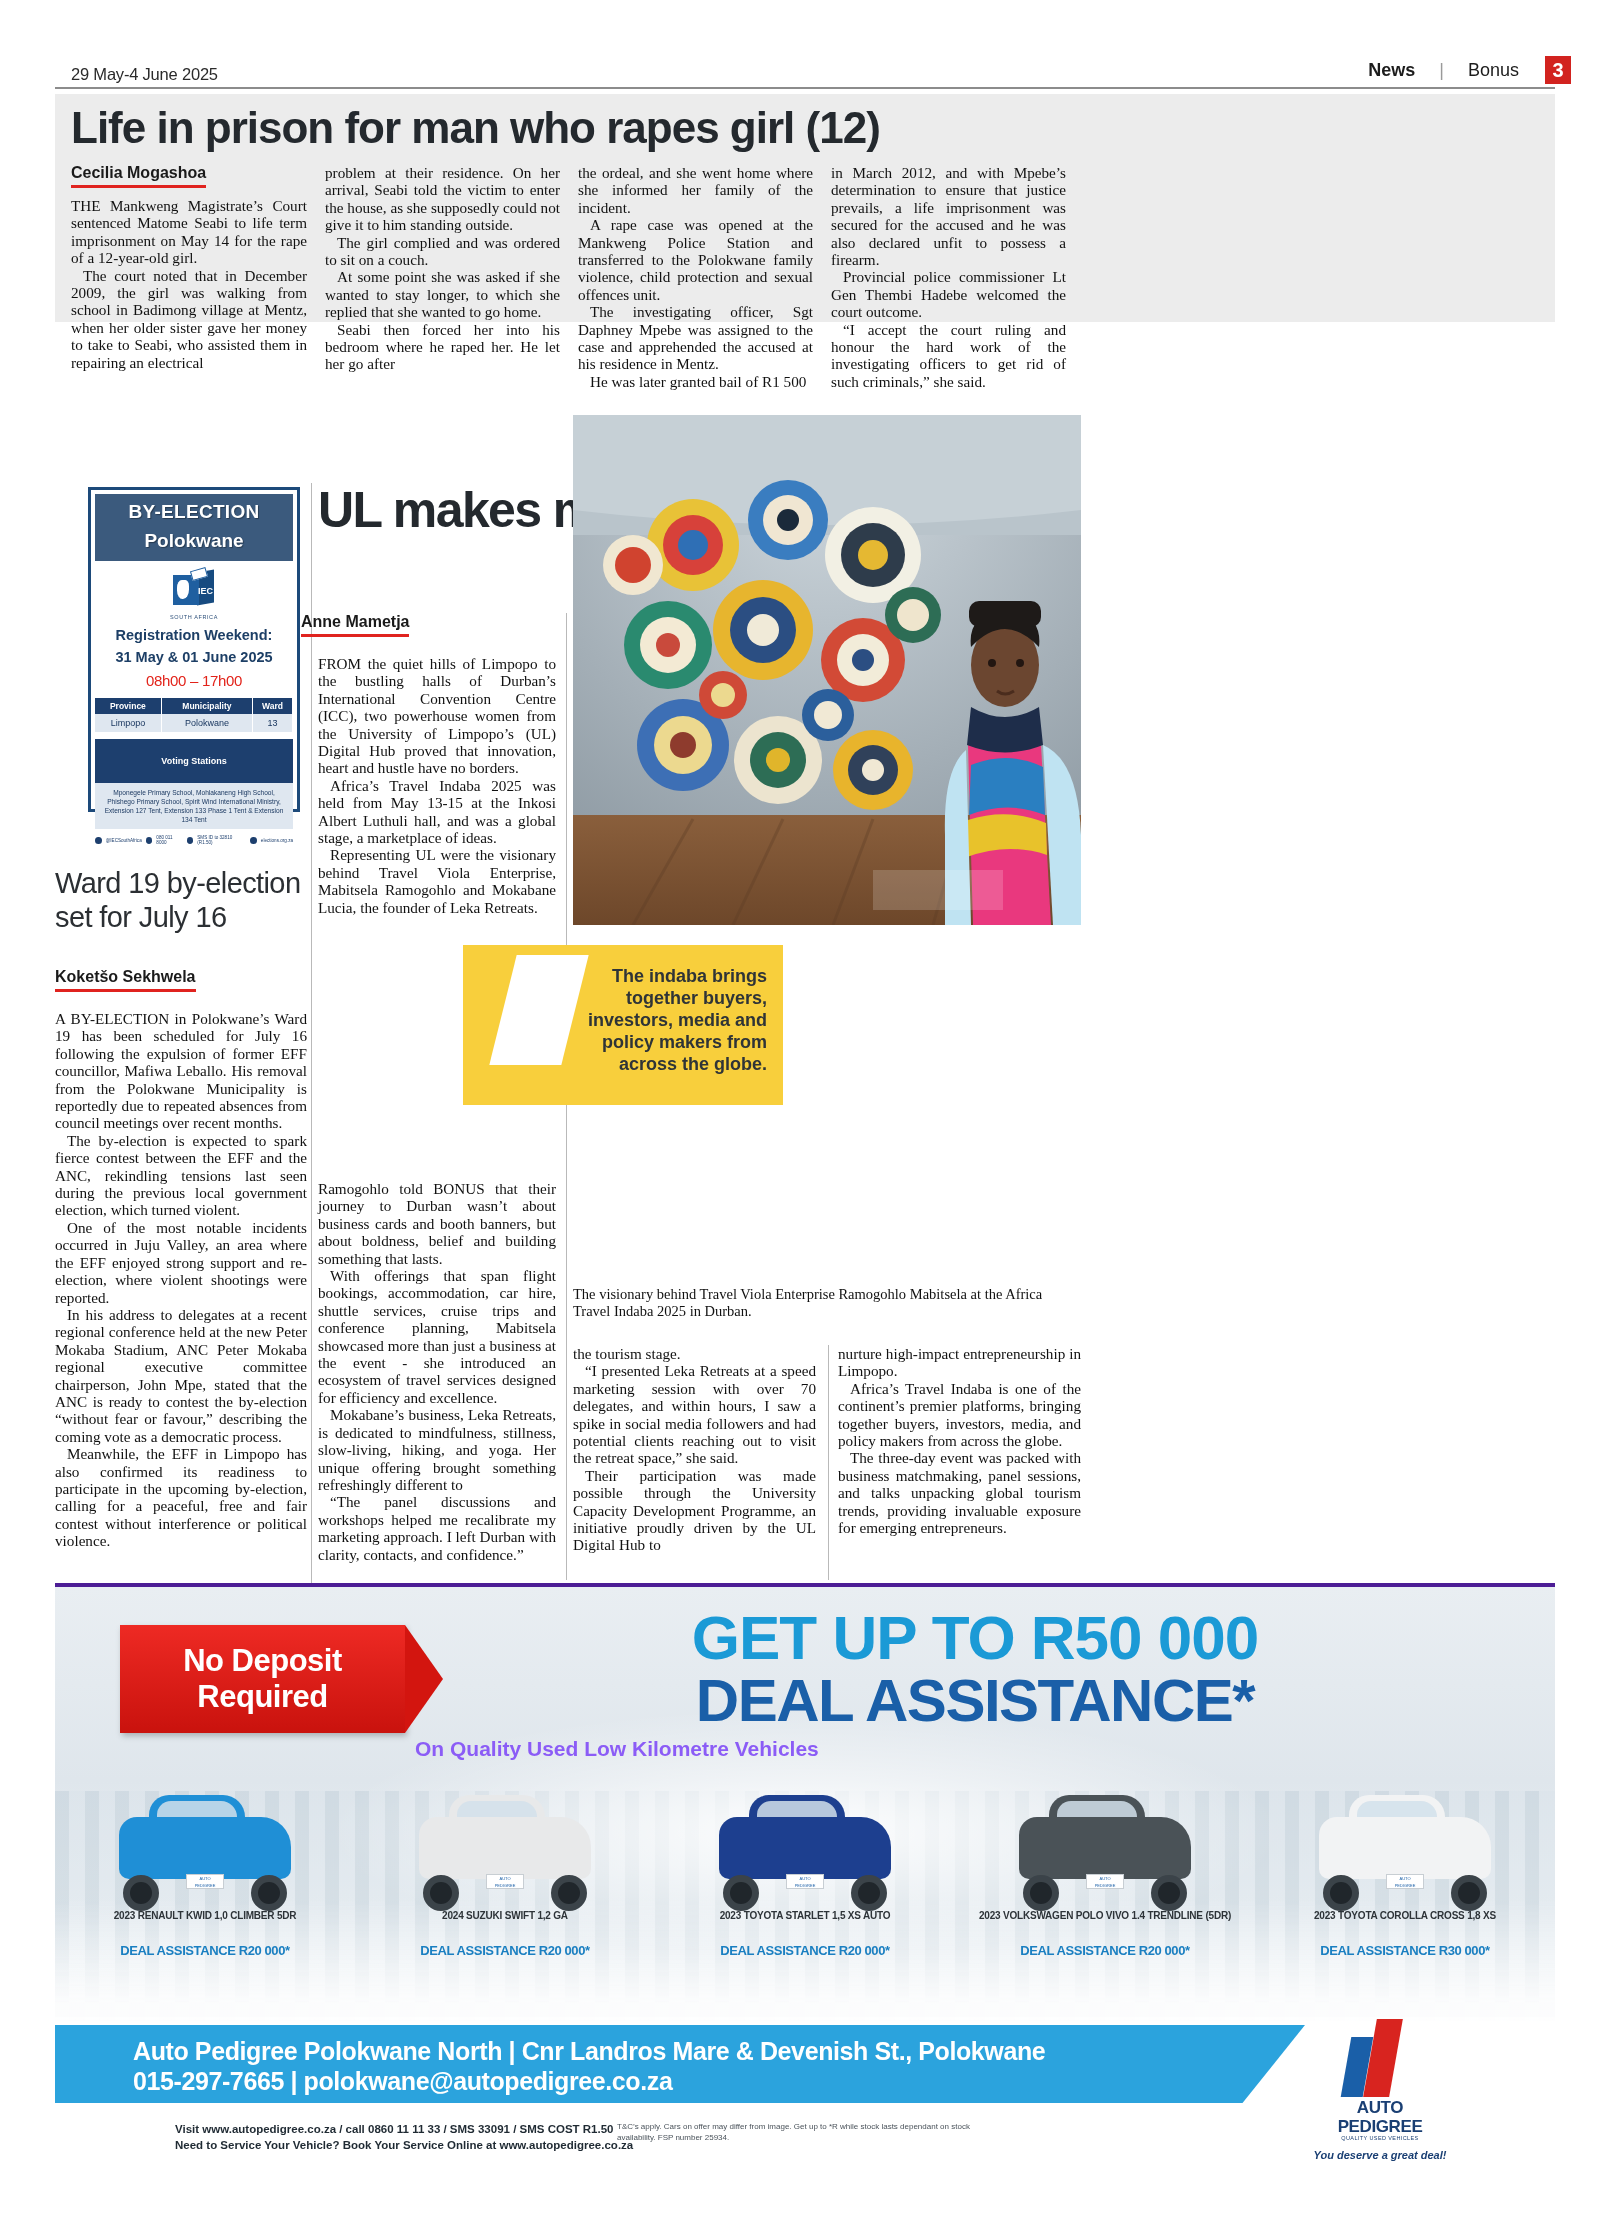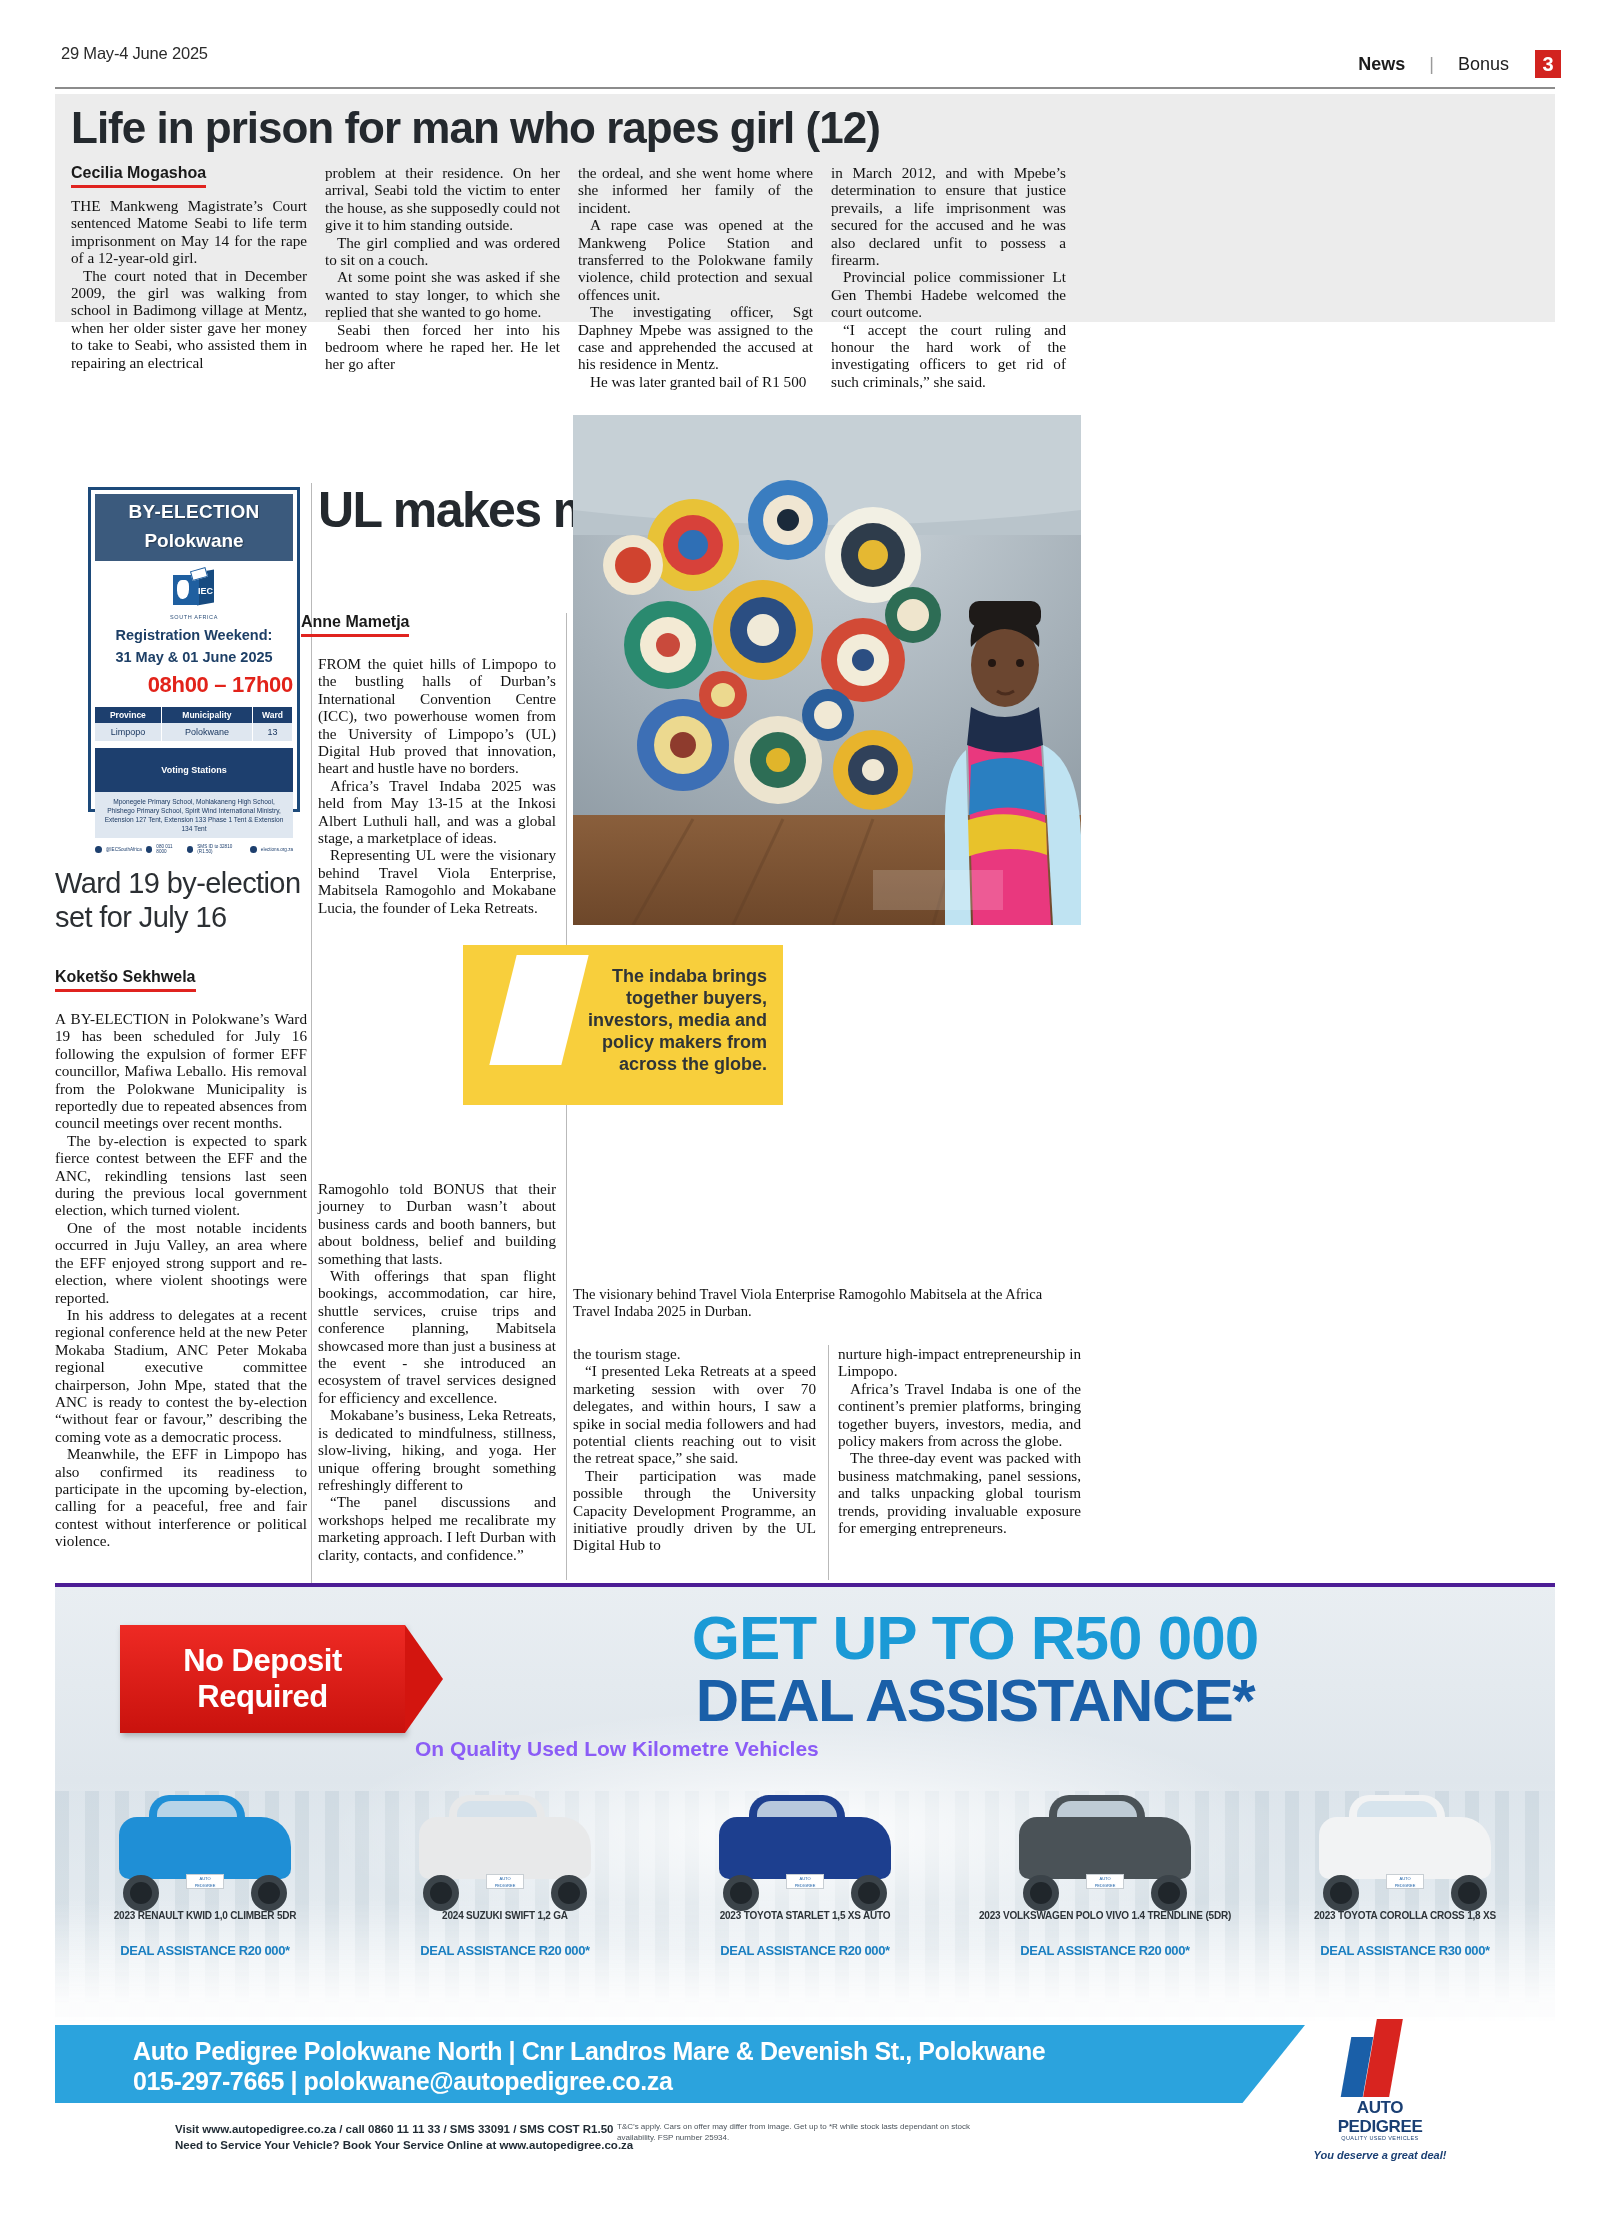--- a/index.html
+++ b/index.html
@@ -5,22 +5,22 @@
   * { box-sizing: border-box; margin: 0; padding: 0; }
   html, body {
     width: 1610px; height: 2224px;
     background: #ffffff;
     font-family: "Liberation Serif", serif;
   }
   .page { position: relative; width: 1610px; height: 2224px; background:#fff; overflow:hidden; }
 
   
   .masthead {
-    position:absolute; left:61px; top:44px; width:1500px; height:40px;
-    display:flex; justify-content:space-between;
+    position:absolute; left:71px; top:44px; width:1500px; height:40px;
+    display:flex; align-items:flex-end; justify-content:space-between;
   }
   .mast-date {
     font-family:"Liberation Sans", sans-serif;
     font-size:16.5px; color:#2b2b2b; letter-spacing:-0.2px;
   }
   .mast-right { display:flex; align-items:center; gap:16px; }
   .mast-news {
     font-family:"Liberation Sans", sans-serif; font-weight:bold;
     font-size:18px; color:#1c1c1c;
   }
@@ -83,22 +83,22 @@
   .iec-cube .slot { position:absolute; left:18px; top:0px; width:16px; height:10px; background:#fff; border:1px solid #1f5fa0; transform:rotate(-16deg); }
   .iec-cube .afr { position:absolute; left:4px; top:11px; width:12px; height:19px; background:#fff; border-radius:40% 30% 50% 45%; }
   .iec-cube .iectxt { position:absolute; left:25px; top:17px; color:#fff; font-family:"Liberation Sans",sans-serif; font-weight:bold; font-size:9px; }
   .iec-sa { font-family:"Liberation Sans",sans-serif; font-size:5.5px; color:#2c4f79; letter-spacing:.6px; text-align:center; margin-top:1px; }
   .iec-reg {
     text-align:center; font-family:"Liberation Sans", sans-serif; font-weight:bold;
     color:#1d3f66; font-size:14.5px; margin-top:7px;
   }
   .iec-reg .l2 { margin-top:6px; font-size:14.5px; }
   .iec-time {
-    text-align:right; font-family:"Liberation Sans", sans-serif; font-weight:bold;
-    color:#e2231a; font-size:22px; margin-top:7px; letter-spacing:-0.3px;
+    text-align:center; font-family:"Liberation Sans", sans-serif; font-weight:normal;
+    color:#e2231a; font-size:15px; margin-top:7px; letter-spacing:-0.3px;
   }
   .iec-table { width:100%; border-collapse:collapse; margin-top:9px; font-family:"Liberation Sans",sans-serif; }
   .iec-table th {
     background:#1d3f6e; color:#fff; font-size:8.5px; padding:3px 0; font-weight:bold;
     border-right:1px solid #fff;
   }
   .iec-table td {
     background:#dfe7f0; color:#15335c; font-size:9px; padding:4px 0; text-align:center;
     border-right:1px solid #fff;
   }

